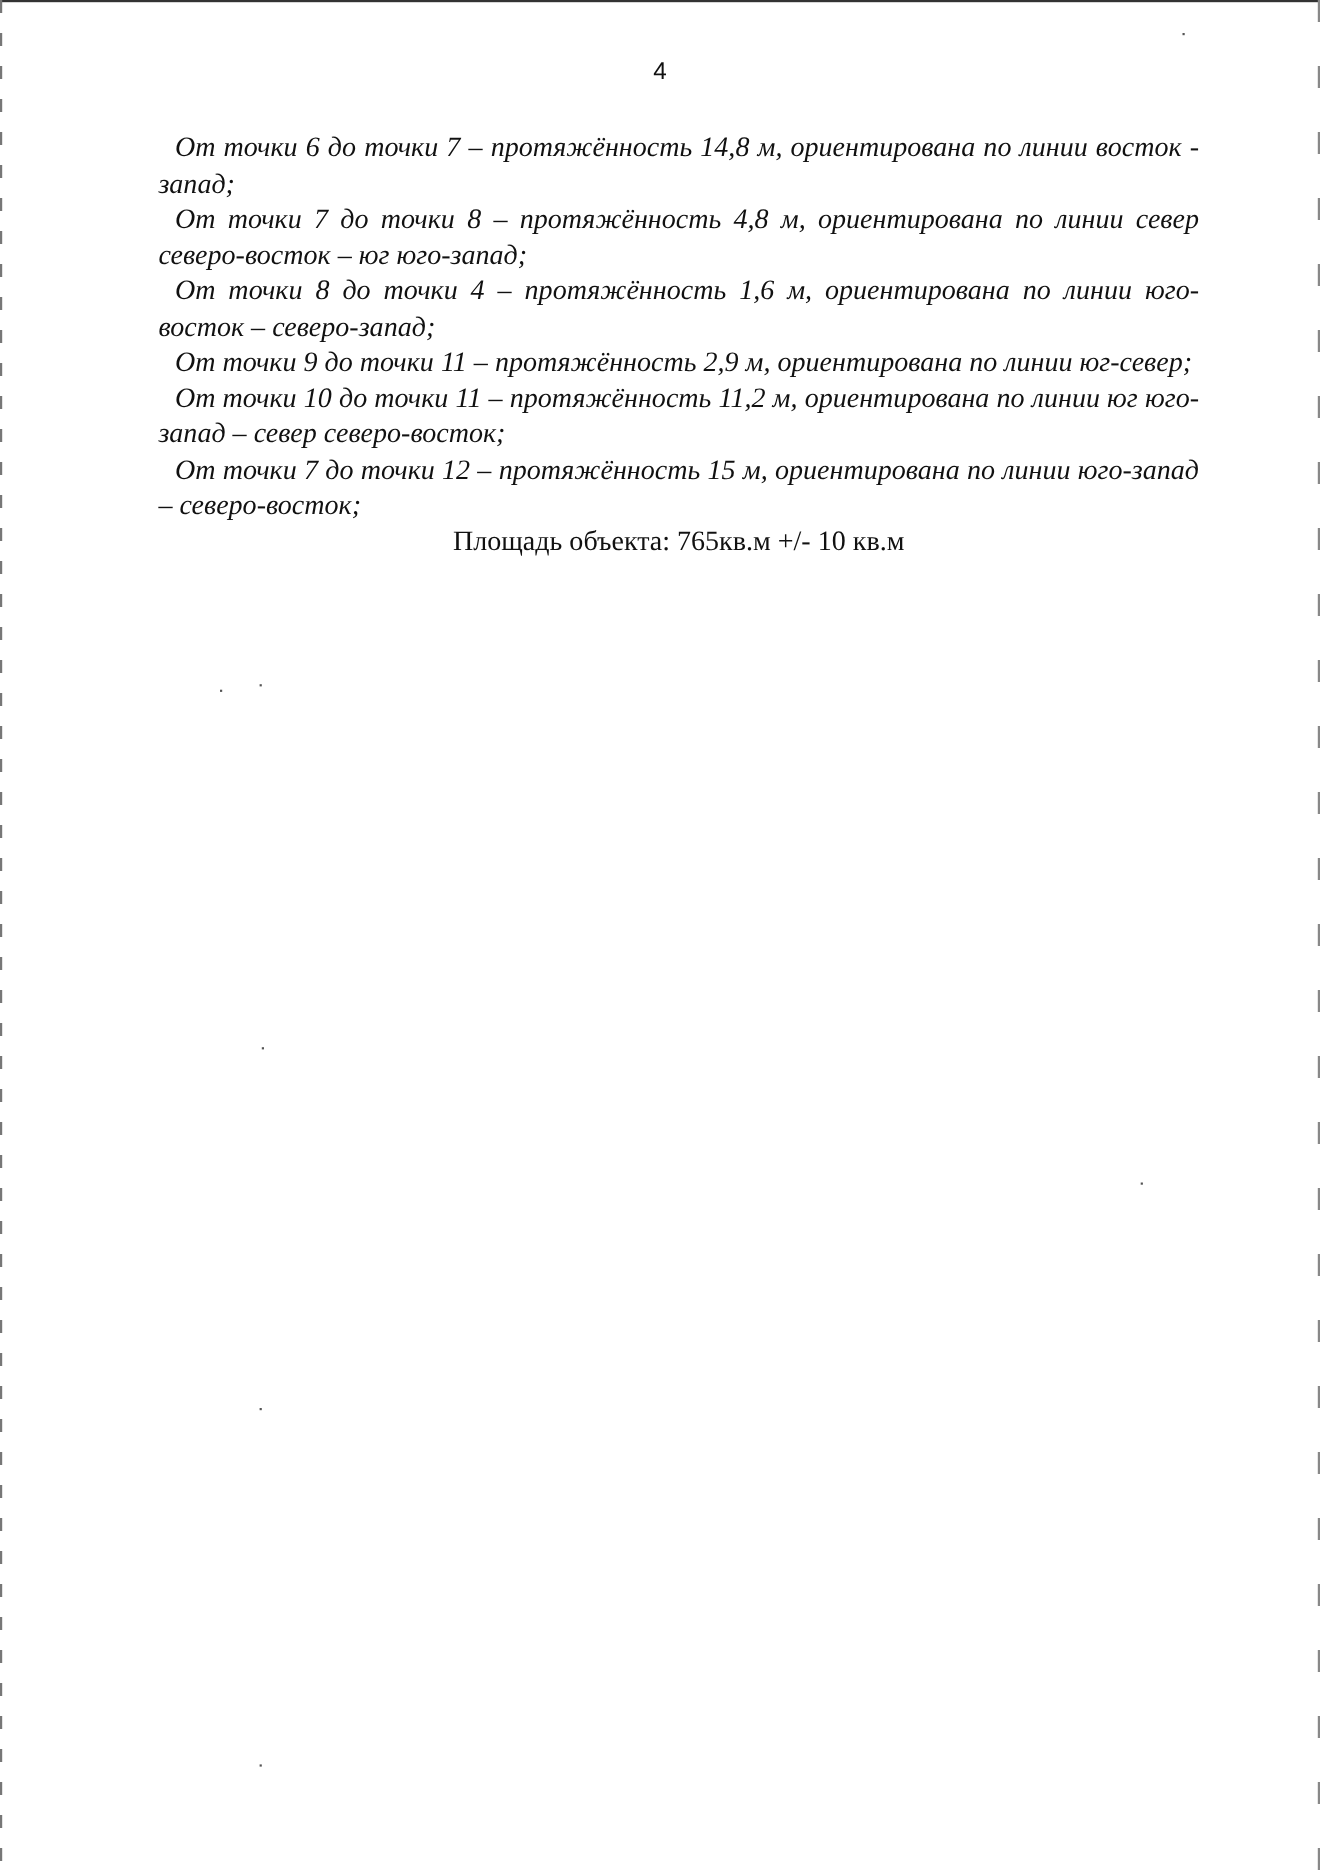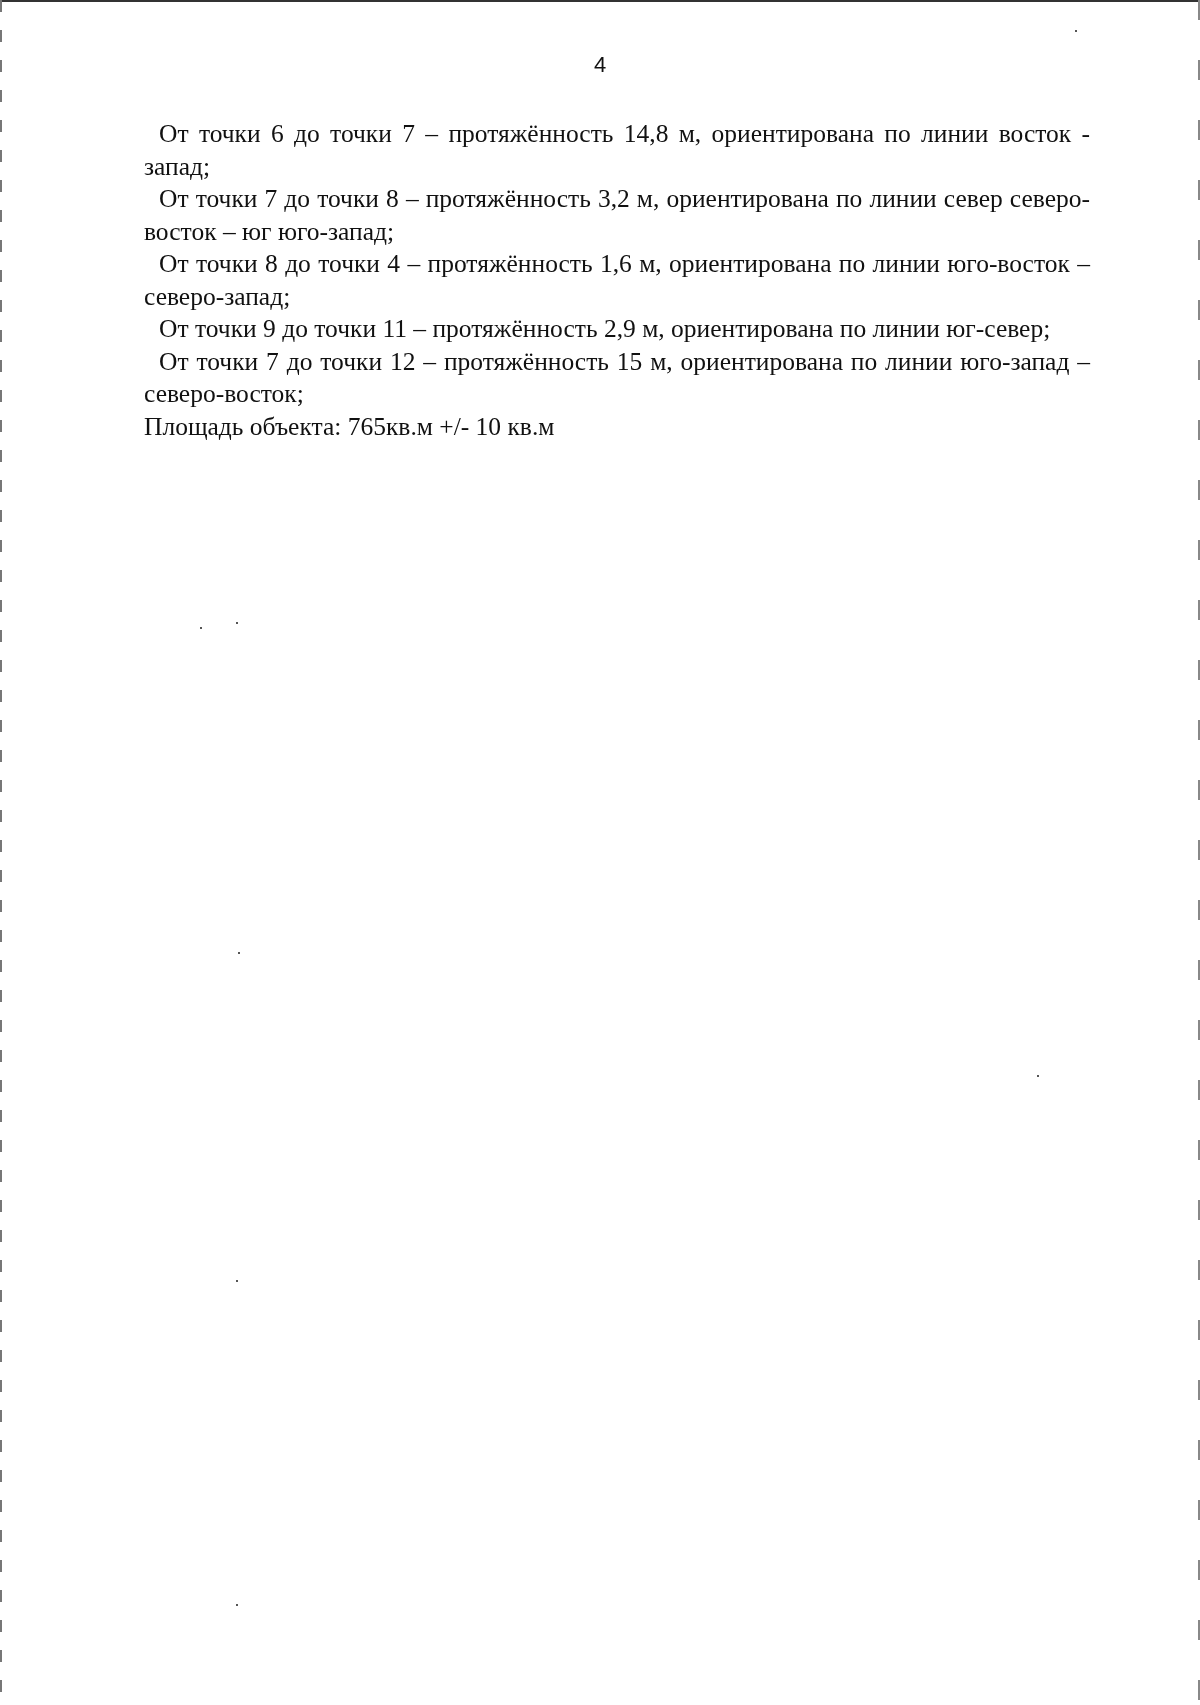--- a/index.html
+++ b/index.html
@@ -2,38 +2,39 @@
 <html><head>
 <meta charset="utf-8">
 <style>
   html, body { margin:0; padding:0; background:#ffffff; }
   body { width:1200px; height:1705px; position:relative; overflow:hidden; font-family:"Liberation Serif", serif; color:#111; }
   .top-edge { position:absolute; left:0; top:0; width:1200px; height:2px; background:#333; }
   .left-edge { position:absolute; left:0; top:0; width:2px; height:1705px; background:repeating-linear-gradient(to bottom,#777 0 12px,transparent 12px 30px); }
   .right-edge { position:absolute; right:0; top:0; width:2px; height:1705px; background:repeating-linear-gradient(to bottom,#888 0 20px,transparent 20px 60px); }
   .page-number { position:absolute; top:52px; left:0; width:1200px; text-align:center; font-family:"Liberation Sans", sans-serif; font-size:22px; }
   .body-text { position:absolute; left:144px; top:118px; width:946px; font-size:25.5px; line-height:32.5px; }
-  .para { margin:0; text-align:justify; text-indent:15px; }
-  .area { margin:0; text-indent:0; }
+  .para { margin:0; text-align:justify; text-indent:15px;font-style:italic; }
+  .area { margin:0; text-indent:0;text-align:center; }
   .speck { position:absolute; width:2px; height:2px; background:#555; }
 </style>
 </head>
 <body>
 
 <div class="top-edge"></div>
 <div class="left-edge"></div>
 <div class="right-edge"></div>
 
 <div class="page-number">4</div>
 
 <div class="body-text">
   <p class="para">От точки 6 до точки 7 – протяжённость 14,8 м, ориентирована по линии восток - запад;</p>
-  <p class="para">От точки 7 до точки 8 – протяжённость 3,2 м, ориентирована по линии север северо-восток – юг юго-запад;</p>
+  <p class="para">От точки 7 до точки 8 – протяжённость 4,8 м, ориентирована по линии север северо-восток – юг юго-запад;</p>
   <p class="para">От точки 8 до точки 4 – протяжённость 1,6 м, ориентирована по линии юго-восток – северо-запад;</p>
   <p class="para">От точки 9 до точки 11 – протяжённость 2,9 м, ориентирована по линии юг-север;</p>
+  <p class="para">От точки 10 до точки 11 – протяжённость 11,2 м, ориентирована по линии юг юго-запад – север северо-восток;</p>
   <p class="para">От точки 7 до точки 12 – протяжённость 15 м, ориентирована по линии юго-запад – северо-восток;</p>
   <p class="area">Площадь объекта: 765кв.м +/- 10 кв.м</p>
 </div>
 
 <div class="speck" style="left:1075px;top:30px;"></div>
 <div class="speck" style="left:200px;top:627px;"></div>
 <div class="speck" style="left:236px;top:622px;"></div>
 <div class="speck" style="left:238px;top:952px;"></div>
 <div class="speck" style="left:1037px;top:1075px;"></div>
 <div class="speck" style="left:236px;top:1280px;"></div>

